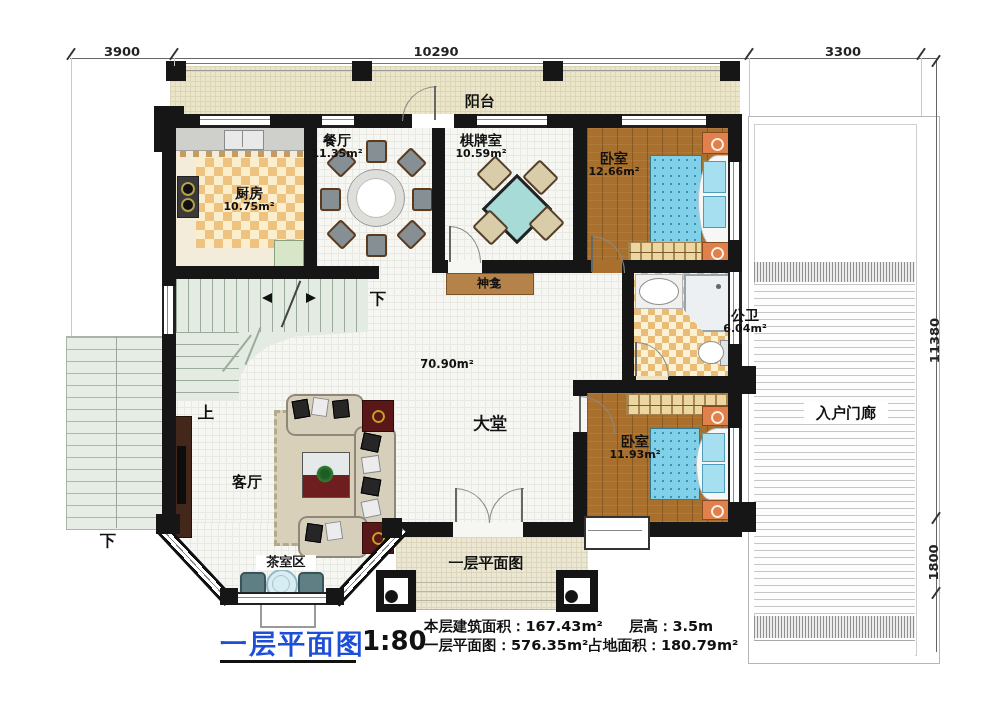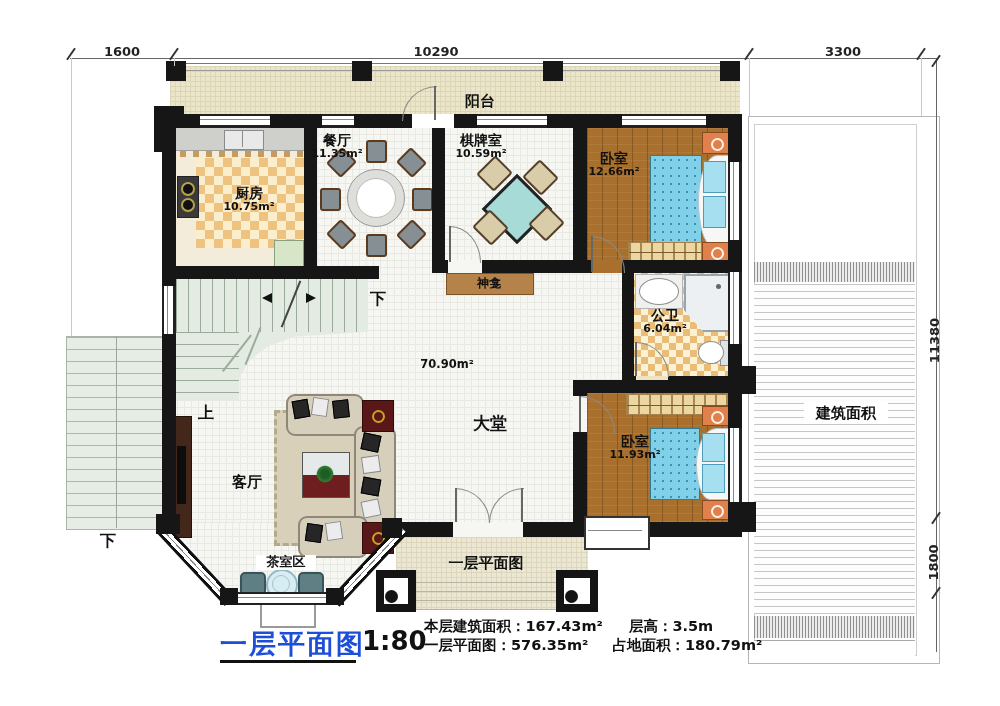--- a/index.html
+++ b/index.html
@@ -55,21 +55,21 @@
 
 <div id="canvas">
 
   <div class="abs" style="left:748px;top:116px;width:190px;height:546px;border:1px solid #b5b5b5;"></div>
   <div class="abs" style="left:754px;top:124px;width:161px;height:530px;border:1px solid #cfcfcf;"></div>
   <div class="hatch abs" style="left:754px;top:262px;width:161px;height:20px;"></div>
   <div class="ramp abs" style="left:754px;top:284px;width:161px;height:330px;"></div>
   <div class="hatch abs" style="left:754px;top:616px;width:161px;height:22px;"></div>
   <div class="abs" style="left:754px;top:640px;width:161px;height:20px;border-top:1px solid #aaa;background:#fff;"></div>
   <div class="wplate" style="left:804px;top:402px;width:84px;height:22px;"></div>
-  <div class="lab" style="left:800px;top:405px;width:92px;font-size:15px;">建筑面积</div>
+  <div class="lab" style="left:800px;top:405px;width:92px;font-size:15px;">入户门廊</div>
   <div class="wall" style="left:742px;top:366px;width:14px;height:28px;"></div>
   <div class="wall" style="left:742px;top:502px;width:14px;height:30px;"></div>
 
   <div class="abs" style="left:66px;top:336px;width:102px;height:192px;background:#e6ede4;border:1px solid #aab4a9;background-image:repeating-linear-gradient(180deg,#a9b6a8 0 1px,transparent 1px 12px);"></div>
   <div class="abs" style="left:116px;top:336px;width:1px;height:192px;background:#9aa79a;"></div>
   <div class="lab" style="left:96px;top:532px;width:24px;font-size:16px;">下</div>
 
   <div class="balc abs" style="left:170px;top:66px;width:570px;height:54px;"></div>
   <div class="abs" style="left:170px;top:63px;width:570px;height:6px;border-top:1.5px solid #777;border-bottom:1px solid #999;"></div>
   <div class="wall" style="left:166px;top:61px;width:20px;height:20px;"></div>
@@ -255,55 +255,55 @@
     <div class="rarea">11.35m²</div>
   </div>
   <div class="lab" style="left:446px;top:133px;width:70px;">
     <div class="rname">棋牌室</div>
     <div class="rarea">10.59m²</div>
   </div>
   <div class="lab" style="left:582px;top:151px;width:64px;">
     <div class="rname">卧室</div>
     <div class="rarea">12.66m²</div>
   </div>
-  <div class="lab" style="left:635px;top:308px;width:60px;">
+  <div class="lab" style="left:679px;top:308px;width:60px;padding-left:36px;">
     <div class="rname">公卫</div>
     <div class="rarea">6.04m²</div>
   </div>
   <div class="lab" style="left:412px;top:358px;width:70px;font-size:11.5px;">70.90m²</div>
   <div class="lab" style="left:458px;top:414px;width:64px;font-size:17px;">大堂</div>
   <div class="lab" style="left:222px;top:474px;width:50px;font-size:15px;">客厅</div>
   <div class="lab" style="left:602px;top:434px;width:66px;">
     <div class="rname">卧室</div>
     <div class="rarea">11.93m²</div>
   </div>
   <div class="lab" style="left:428px;top:555px;width:116px;font-size:15px;">一层平面图</div>
 
   <div class="dimline" style="left:70px;top:58px;width:868px;height:1px;"></div>
   <div class="tick" style="left:64px;top:53px;"></div>
   <div class="tick" style="left:167px;top:53px;"></div>
   <div class="tick" style="left:742px;top:53px;"></div>
   <div class="tick" style="left:914px;top:53px;"></div>
-  <div class="dim" style="left:92px;top:44px;width:60px;">1600</div>
+  <div class="dim" style="left:92px;top:44px;width:60px;">3900</div>
   <div class="dim" style="left:406px;top:44px;width:60px;">10290</div>
   <div class="dim" style="left:813px;top:44px;width:60px;">3300</div>
   <div class="dimline" style="left:936px;top:58px;width:1px;height:594px;"></div>
   <div class="tick" style="left:929px;top:60px;"></div>
   <div class="tick" style="left:929px;top:517px;"></div>
   <div class="tick" style="left:929px;top:592px;"></div>
   <div class="dim" style="left:911px;top:333px;width:46px;transform:rotate(-90deg);">11380</div>
   <div class="dim" style="left:913px;top:555px;width:40px;transform:rotate(-90deg);">1800</div>
   <div class="guide" style="left:71px;top:58px;width:1px;height:278px;"></div>
   <div class="guide" style="left:174px;top:58px;width:1px;height:8px;"></div>
   <div class="guide" style="left:749px;top:58px;width:1px;height:58px;"></div>
   <div class="guide" style="left:921px;top:58px;width:1px;height:58px;"></div>
 
   <div class="abs" style="left:220px;top:626px;font-size:27px;font-weight:bold;color:#1d4ed8;letter-spacing:2px;">一层平面图</div>
   <div class="abs" style="left:220px;top:660px;width:136px;height:3px;background:#111;"></div>
   <div class="abs" style="left:362px;top:626px;font-size:26px;font-weight:600;color:#111;">1:80</div>
   <div class="abs" style="left:424px;top:617px;font-size:14.5px;font-weight:600;color:#111;white-space:nowrap;">
     <span>本层建筑面积：167.43m²</span><span style="margin-left:26px;">层高：3.5m</span>
   </div>
   <div class="abs" style="left:424px;top:636px;font-size:14.5px;font-weight:600;color:#111;white-space:nowrap;">
-    <span>一层平面图：576.35m²</span><span style="margin-left:24px;text-align:right;">占地面积：180.79m²</span>
+    <span>一层平面图：576.35m²</span><span style="text-align:right;">占地面积：180.79m²</span>
   </div>
 
 </div>
 
 </body></html>

